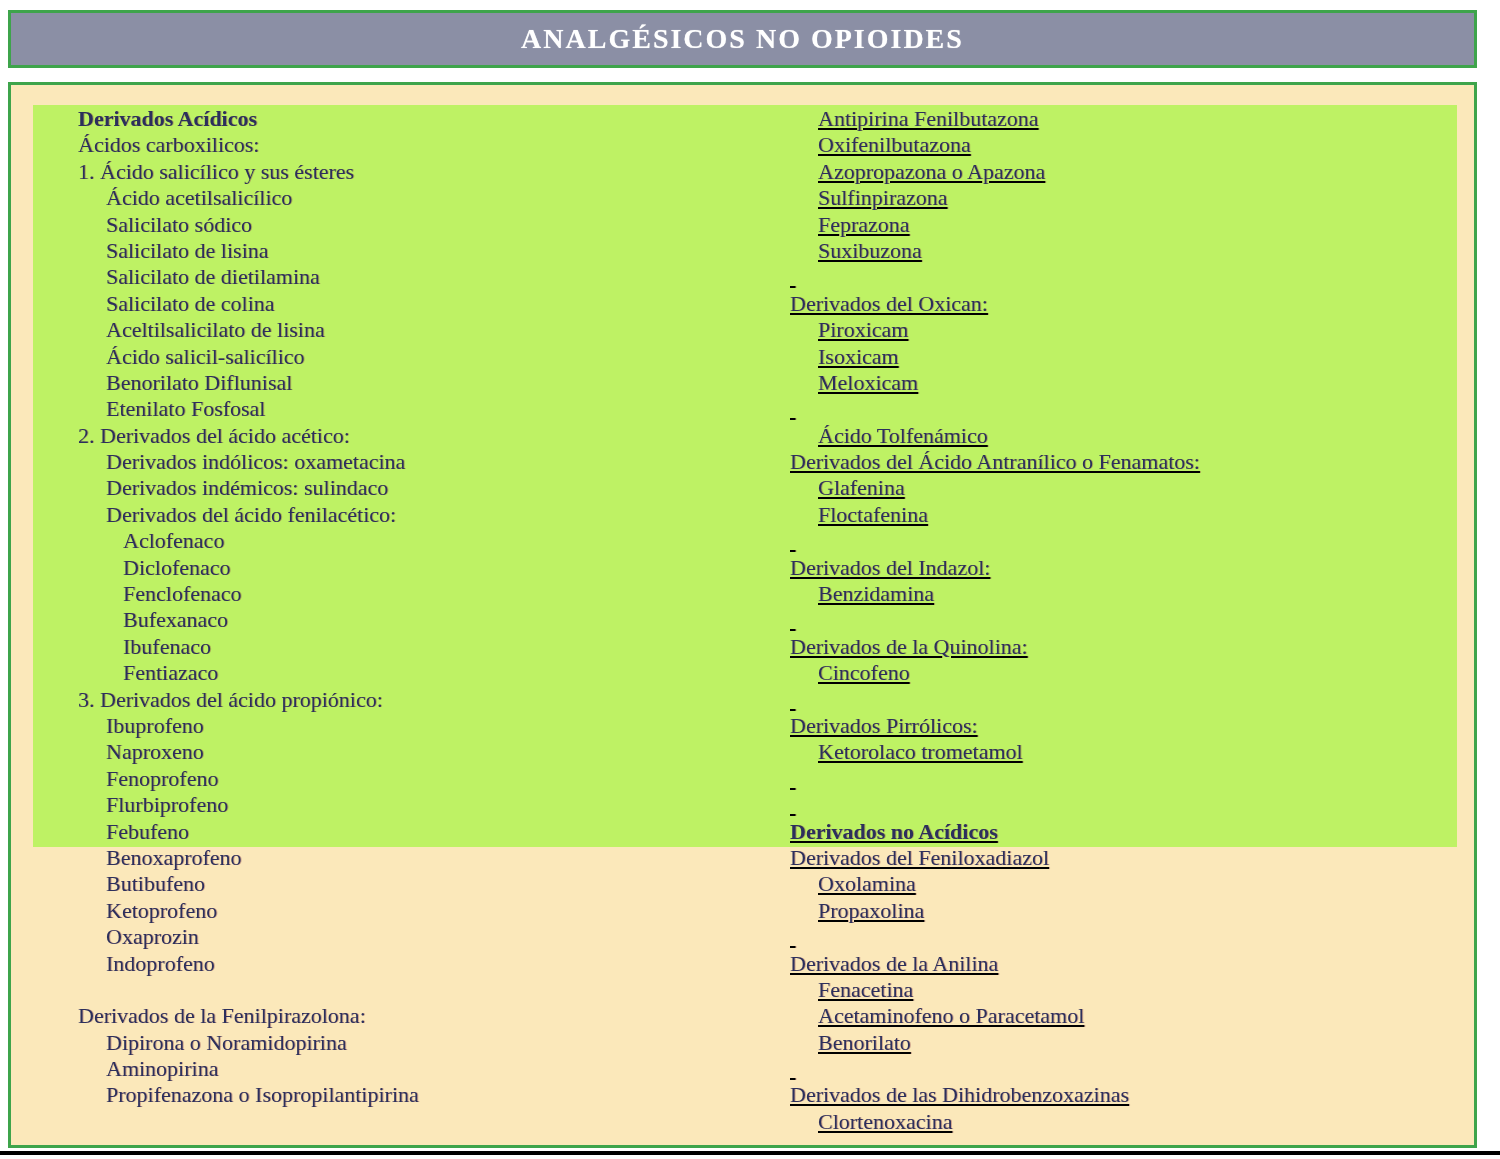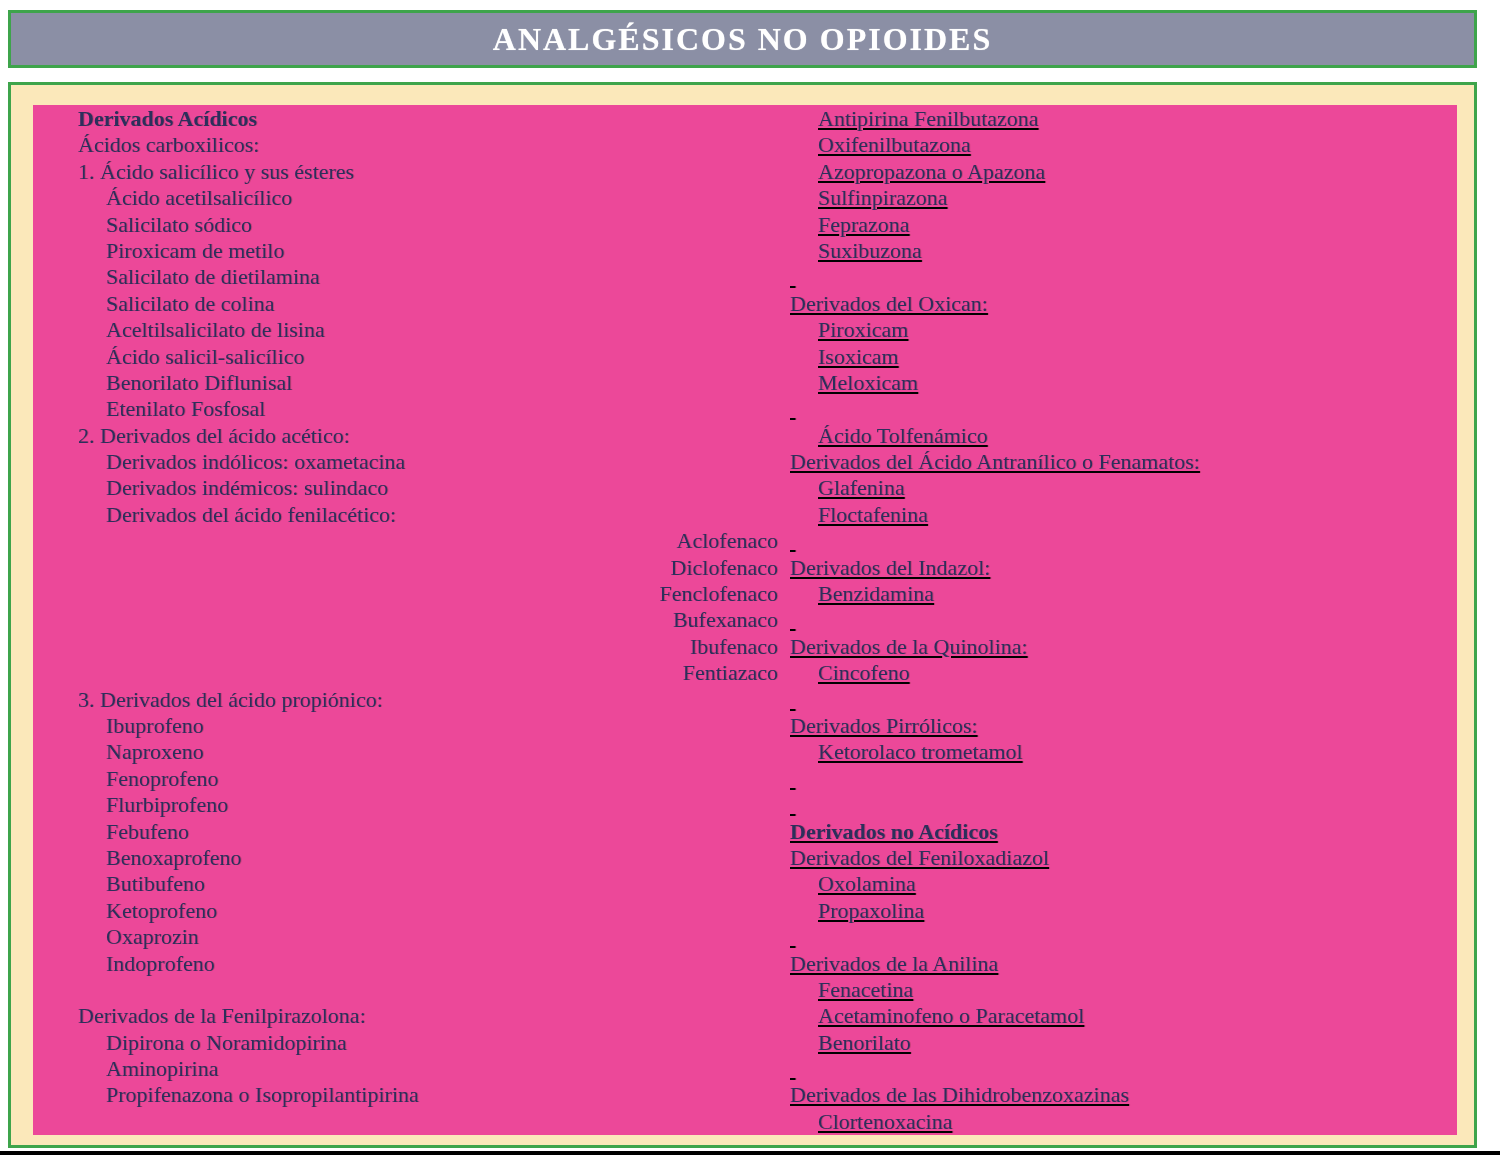--- a/index.html
+++ b/index.html
@@ -23,42 +23,42 @@
     box-sizing: border-box;
     background: #8B8FA5;
     border: 3px solid #3EA44B;
     display: flex;
     align-items: center;
     justify-content: center;
   }
   .header-title {
     color: #ffffff;
     font-weight: bold;
-    font-size: 32px;
+    font-size: 28px;
     letter-spacing: 2px;
     text-shadow: 0 0 1px rgba(255,255,255,0.6);
     white-space: nowrap;
   }
   .content-panel {
     position: absolute;
     left: 8px;
     top: 82px;
     width: 1469px;
     height: 1066px;
     box-sizing: border-box;
     background: #FBE8BA;
     border: 3px solid #3EA44B;
   }
   .content-inner {
     position: absolute;
     left: 22px;
     top: 20px;
     width: 1424px;
-    height: 1030px;
-    background: #ec4899;
+    height: 742px;
+    background: #bef264;
   }
   .col {
     position: absolute;
     top: 1px;
   }
   .col-left {
     left: 45px;
     width: 700px;
   }
   .col-right {
@@ -69,21 +69,21 @@
   .line {
     height: 26.4px;
     line-height: 26.4px;
     font-size: 22px;
     color: #2C2F5C;
     text-shadow: 1px 0 0 rgba(128, 48, 64, 0.35);
     white-space: nowrap;
   }
   .line.bold { font-weight: bold; }
   .indent-1 { padding-left: 28px; }
-  .indent-2 { padding-left: 45px; text-align: right; }
+  .indent-2 { padding-left: 45px; }
   .bottom-rule {
     position: absolute;
     left: 0;
     top: 1151px;
     width: 1500px;
     height: 4px;
     background: #000000;
   }
 </style>
 </head>
@@ -94,21 +94,21 @@
 </div>
 
 <div class="content-panel">
   <div class="content-inner">
     <div class="col col-left" id="col-left">
         <div class="line bold">Derivados Acídicos</div>
         <div class="line">Ácidos carboxilicos:</div>
         <div class="line">1. Ácido salicílico y sus ésteres</div>
         <div class="line indent-1">Ácido acetilsalicílico</div>
         <div class="line indent-1">Salicilato sódico</div>
-        <div class="line indent-1">Piroxicam de metilo</div>
+        <div class="line indent-1">Salicilato de lisina</div>
         <div class="line indent-1">Salicilato de dietilamina</div>
         <div class="line indent-1">Salicilato de colina</div>
         <div class="line indent-1">Aceltilsalicilato de lisina</div>
         <div class="line indent-1">Ácido salicil-salicílico</div>
         <div class="line indent-1">Benorilato Diflunisal</div>
         <div class="line indent-1">Etenilato Fosfosal</div>
         <div class="line">2. Derivados del ácido acético:</div>
         <div class="line indent-1">Derivados indólicos: oxametacina</div>
         <div class="line indent-1">Derivados indémicos: sulindaco</div>
         <div class="line indent-1">Derivados del ácido fenilacético:</div>

